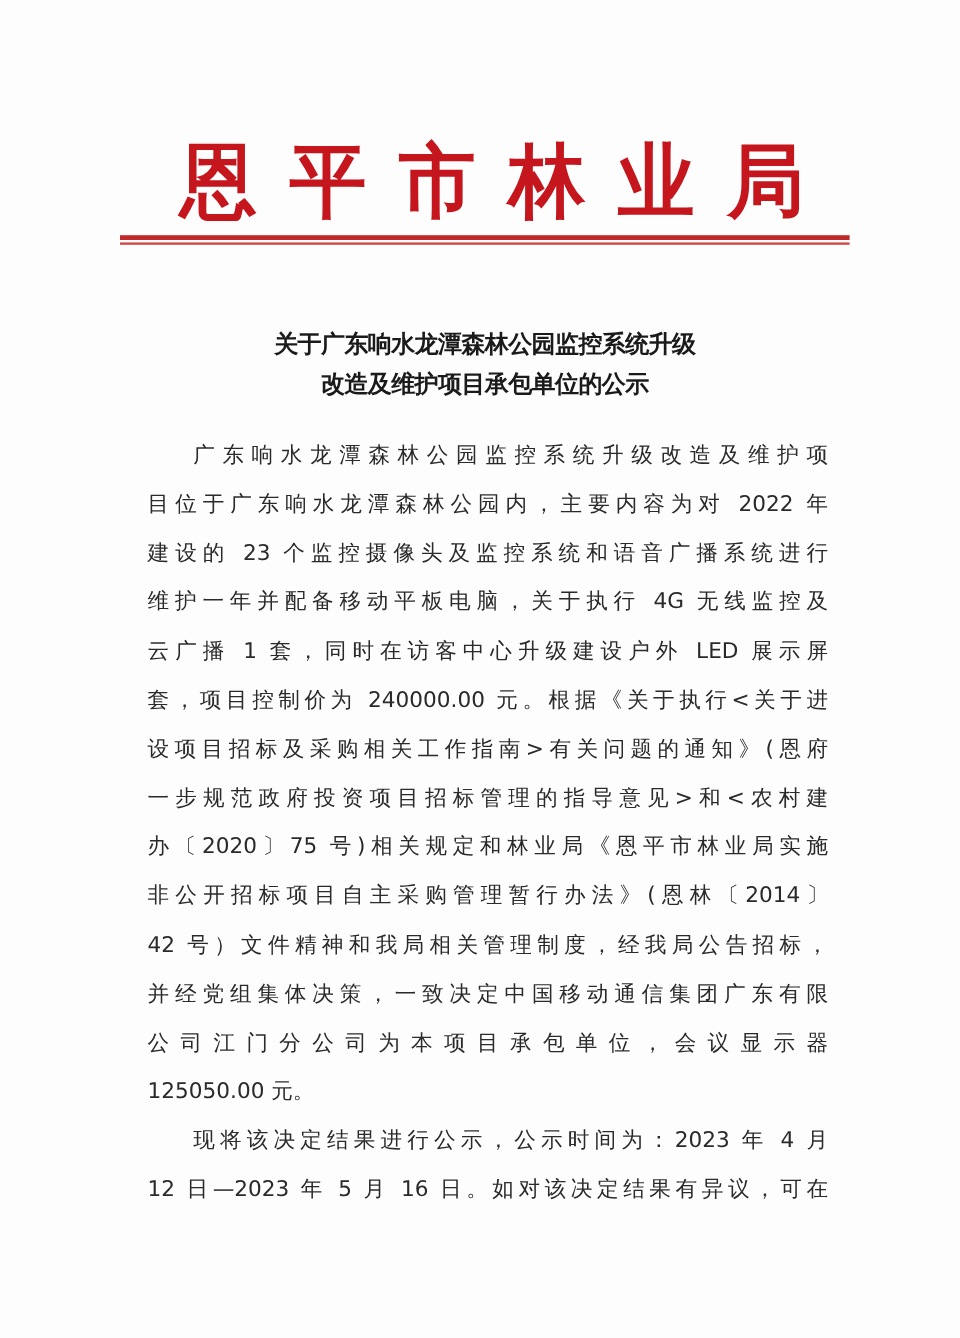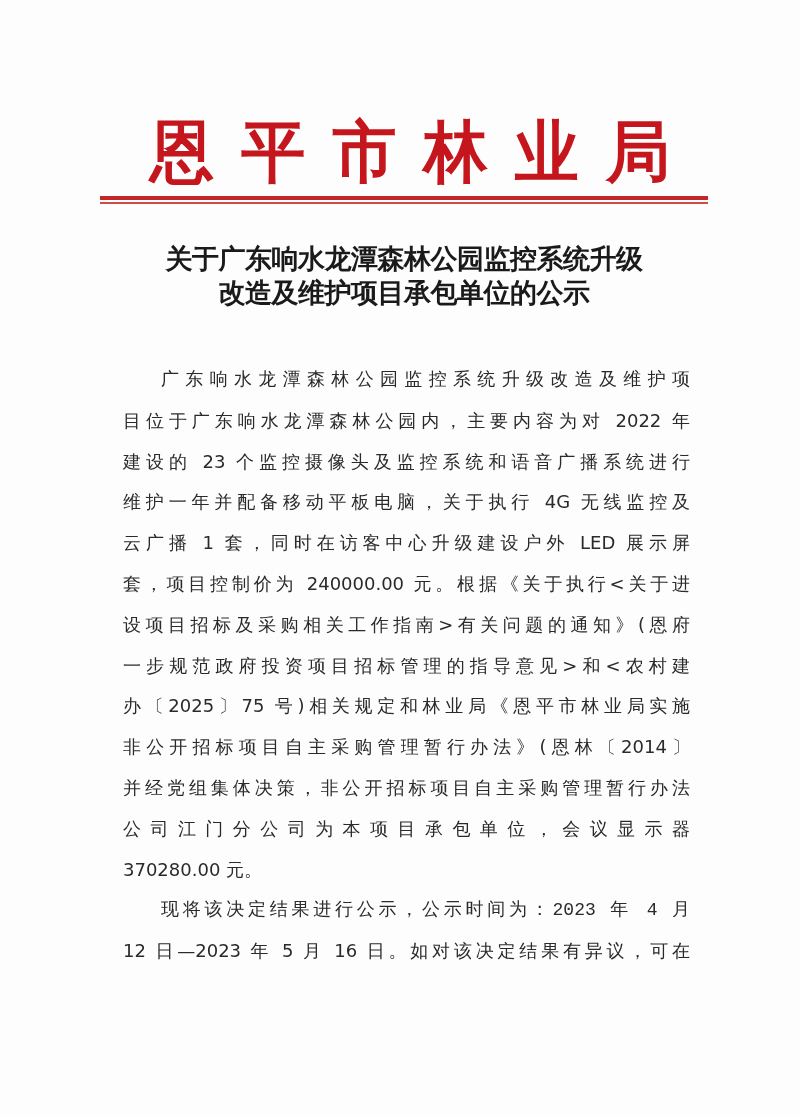--- a/index.html
+++ b/index.html
@@ -57,26 +57,26 @@
     .red-rule .thin {
       position: absolute;
       left: 0; top: 6px;
       width: 100%;
       height: 1.5px;
       background: #cf4a4a;
     }
     .doc-title {
       position: absolute;
       left: 100px;
-      top: 242px;
+      top: 269px;
       width: 608px;
       text-align: center;
       font-family: "DejaVu Serif", serif;
       font-weight: bold;
-      font-size: 27px;
+      font-size: 20px;
       line-height: 34px;
       color: #1a1a1a;
       letter-spacing: -0.5px;
     }
     .doc-title div { white-space: nowrap; }
     .body-text {
       position: absolute;
       left: 123px;
       top: 360px;
       width: 567px;
@@ -90,21 +90,20 @@
       white-space: nowrap;
       text-align: justify;
       text-align-last: justify;
       height: 40.8px;
     }
     .line.last {
       text-align-last: left;
     }
     .line.indent {
       padding-left: 38px;
-      font-family: Liberation Mono, monospace;
     }
   </style>
 </head>
 <body>
 
 <div class="page">
 
   <div class="masthead">
     <span>恩</span>
     <span>平</span>
@@ -126,22 +125,23 @@
 
   <div class="body-text">
     <span class="line indent">广东响水龙潭森林公园监控系统升级改造及维护项</span>
     <span class="line">目位于广东响水龙潭森林公园内，主要内容为对 2022 年</span>
     <span class="line">建设的 23 个监控摄像头及监控系统和语音广播系统进行</span>
     <span class="line">维护一年并配备移动平板电脑，关于执行 4G 无线监控及</span>
     <span class="line">云广播 1 套，同时在访客中心升级建设户外 LED 展示屏</span>
     <span class="line">套，项目控制价为 240000.00 元。根据《关于执行&lt;关于进</span>
     <span class="line">设项目招标及采购相关工作指南&gt;有关问题的通知》(恩府</span>
     <span class="line">一步规范政府投资项目招标管理的指导意见&gt;和&lt;农村建</span>
-    <span class="line">办〔2025〕75 号)相关规定和林业局《恩平市林业局实施</span>
+    <span class="line">办〔2020〕75 号)相关规定和林业局《恩平市林业局实施</span>
     <span class="line">非公开招标项目自主采购管理暂行办法》(恩林〔2014〕</span>
-    <span class="line">并经党组集体决策，非公开招标项目自主采购管理暂行办法</span>
+    <span class="line">42 号）文件精神和我局相关管理制度，经我局公告招标，</span>
+    <span class="line">并经党组集体决策，一致决定中国移动通信集团广东有限</span>
     <span class="line">公司江门分公司为本项目承包单位，会议显示器</span>
-    <span class="line last">370280.00 元。</span>
+    <span class="line last">125050.00 元。</span>
     <span class="line indent">现将该决定结果进行公示，公示时间为：2023 年 4 月</span>
     <span class="line">12 日—2023 年 5 月 16 日。如对该决定结果有异议，可在</span>
   </div>
 
 </div>
 
 </body></html>

